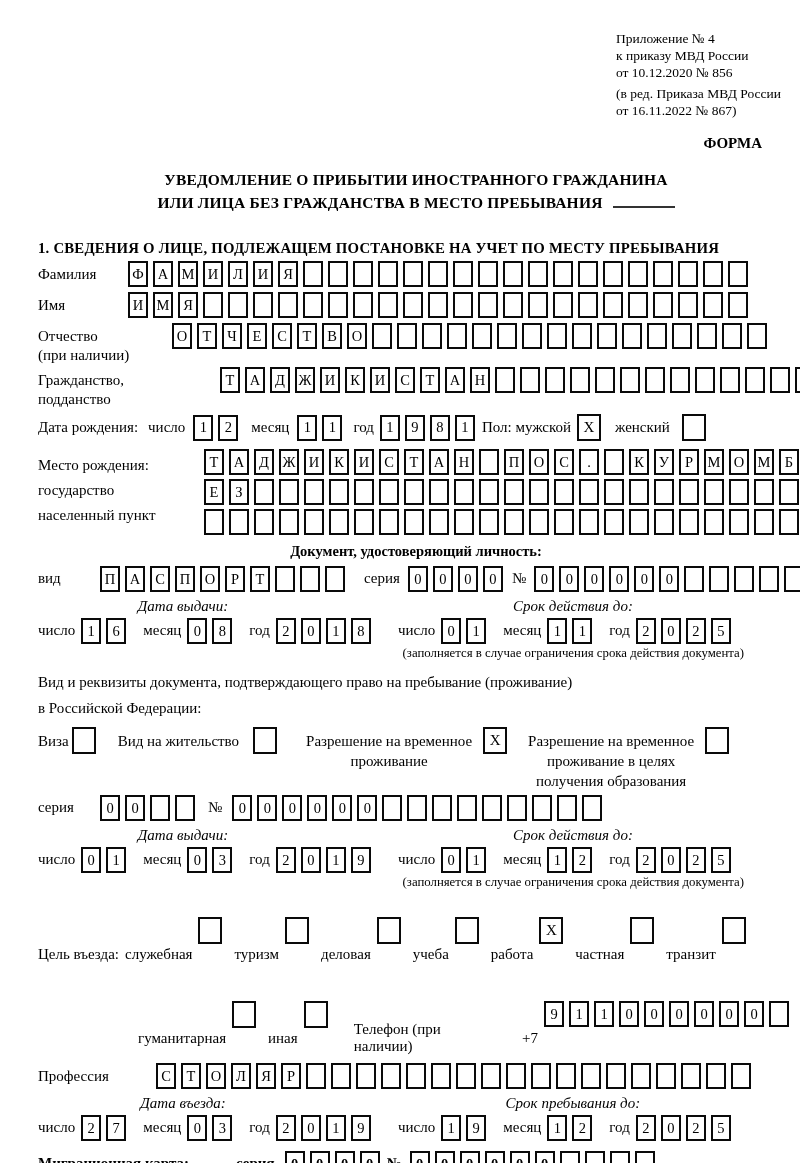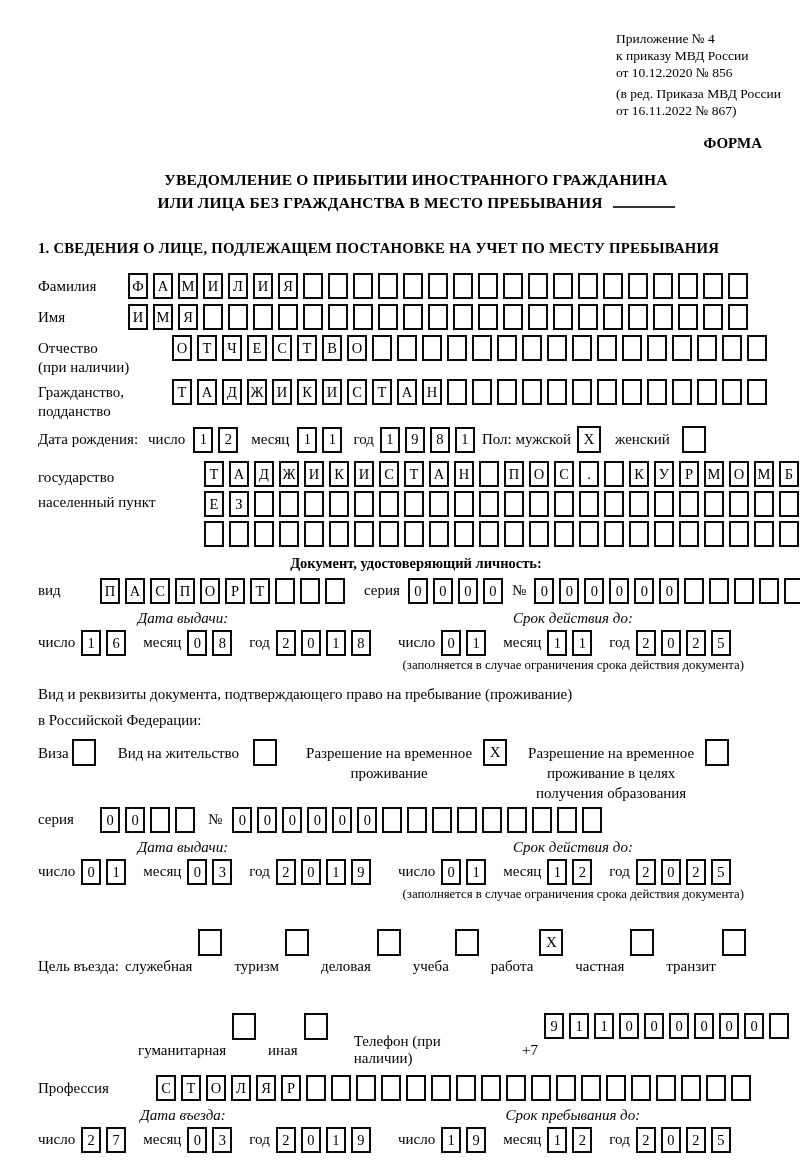--- a/index.html
+++ b/index.html
@@ -6,21 +6,21 @@
   .page{
     width:800px;height:1163px;background:#fff;color:#000;
     font-family:"Liberation Serif","DejaVu Serif",serif;
     box-sizing:border-box;padding:30px 6px 0 38px;position:relative;overflow:hidden;
   }
   .hdr-block{width:190px;margin-left:578px;font-size:13.5px;line-height:17px;}
   .hdr-block .gap{height:4px;}
   .forma{font-weight:bold;font-size:15px;text-align:right;padding-right:32px;margin-top:16px;}
   .title{font-weight:bold;font-size:15.5px;text-align:center;line-height:23px;margin-top:16px;letter-spacing:.2px;}
   .title-underline{display:inline-block;width:62px;border-bottom:2px solid #333;height:14px;margin-left:10px;}
-  .sec-heading{font-weight:bold;font-size:14.8px;margin-top:26px;margin-bottom:16px;letter-spacing:.2px;}
+  .sec-heading{font-weight:bold;font-size:14.8px;margin-top:26px;margin-bottom:4px;letter-spacing:.2px;}
   .row{display:flex;align-items:flex-start;margin-bottom:5px;}
   .lbl{font-size:15px;line-height:19px;padding-top:4px;flex:0 0 auto;}
   .cells{display:flex;flex:0 0 auto;}
   .cell{
     width:20px;height:26px;border:2px solid #0a0a0a;margin-right:5px;
     display:flex;align-items:center;justify-content:center;
     font-size:14.5px;box-sizing:border-box;flex:0 0 auto;
   }
   .cbx{
     width:24px;height:27px;border:2px solid #0a0a0a;box-sizing:border-box;
@@ -157,21 +157,21 @@
         <div class="cell"></div>
         <div class="cell"></div>
         <div class="cell"></div>
         <div class="cell"></div>
         <div class="cell"></div>
         <div class="cell"></div>
         <div class="cell"></div>
       </div>
   </div>
 
-  <div class="row" style="">
+  <div class="row" style="gap:48px;">
     <div class="lbl" style="width:134px;">
       <div>Гражданство,</div>
       <div>подданство</div>
     </div>
     <div class="cells">
         <div class="cell">Т</div>
         <div class="cell">А</div>
         <div class="cell">Д</div>
         <div class="cell">Ж</div>
         <div class="cell">И</div>
@@ -217,20 +217,21 @@
         <div class="cell">1</div>
       </div>
     <span class="dl" style="padding-top:0;margin:0 6px 0 2px;">Пол: мужской</span>
     <div class="cbx">X</div>
     <span class="dl" style="padding-top:0;margin:0 12px 0 14px;">женский</span>
     <div class="cbx"></div>
   </div>
 
   <div class="row" style="margin-bottom:0;">
     <div class="lbl" style="width:166px;line-height:25px;">
+      <div>Место рождения:</div>
       <div>государство</div>
       <div>населенный пункт</div>
     </div>
     <div class="stack">
       <div class="cells">
           <div class="cell">Т</div>
           <div class="cell">А</div>
           <div class="cell">Д</div>
           <div class="cell">Ж</div>
           <div class="cell">И</div>

